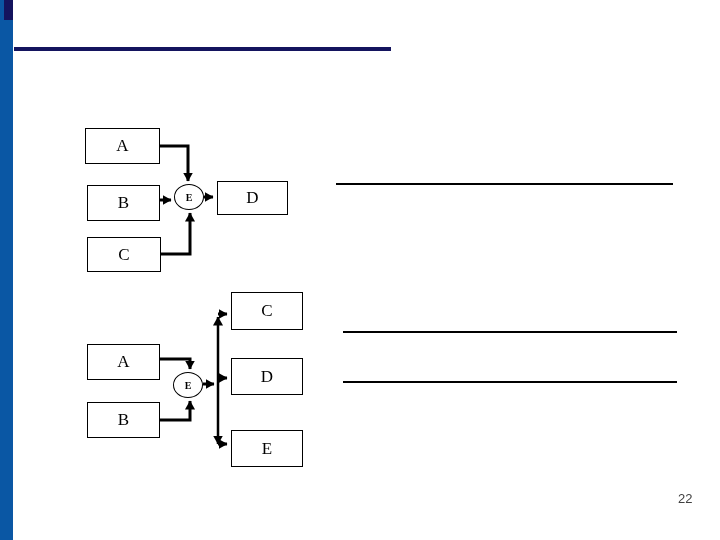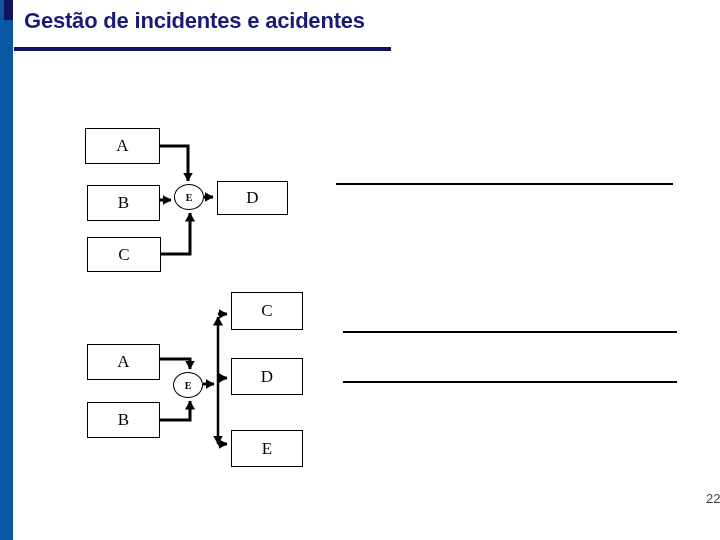--- a/index.html
+++ b/index.html
@@ -39,31 +39,30 @@
   .t2-a{left:87px;top:344px;width:73px;height:36px;}
   .t2-d{left:231px;top:358px;width:72px;height:37px;}
   .t2-b{left:87px;top:402px;width:73px;height:36px;}
   .t2-e{left:231px;top:430px;width:72px;height:37px;}
   .t2-j{left:173px;top:372px;width:30px;height:26px;}
   .answer-line{position:absolute;height:2px;background:#000;}
   .al-1{left:336px;top:183px;width:337px;}
   .al-2{left:343px;top:331px;width:334px;}
   .al-3{left:343px;top:381px;width:334px;}
   .connector-svg{position:absolute;left:0;top:0;pointer-events:none;}
-  .page-number{position:absolute;left:678px;top:491px;font-size:13px;color:#404040;margin-left:28px;}
+  .page-number{position:absolute;left:678px;top:491px;font-size:13px;color:#404040;}
 </style>
 </head>
 <body>
 
 <div id="slide">
 
   <div class="accent-bar"></div>
   <div class="accent-cap"></div>
 
-  <div class="slide-title">Gestão de incidentes e acidentes</div>
   <div class="title-underline"></div>
 
   <svg class="connector-svg" width="720" height="540" viewBox="0 0 720 540">
     <defs>
       <marker id="ah" markerUnits="userSpaceOnUse" markerWidth="10" markerHeight="10" viewBox="0 0 10 10" refX="8.5" refY="5" orient="auto-start-reverse">
         <path d="M0,0 L9,5 L0,10 z" fill="#000"></path>
       </marker>
     </defs>
 
     <path d="M160,146 H188 V181" fill="none" stroke="#000" stroke-width="3" marker-end="url(#ah)"></path>

